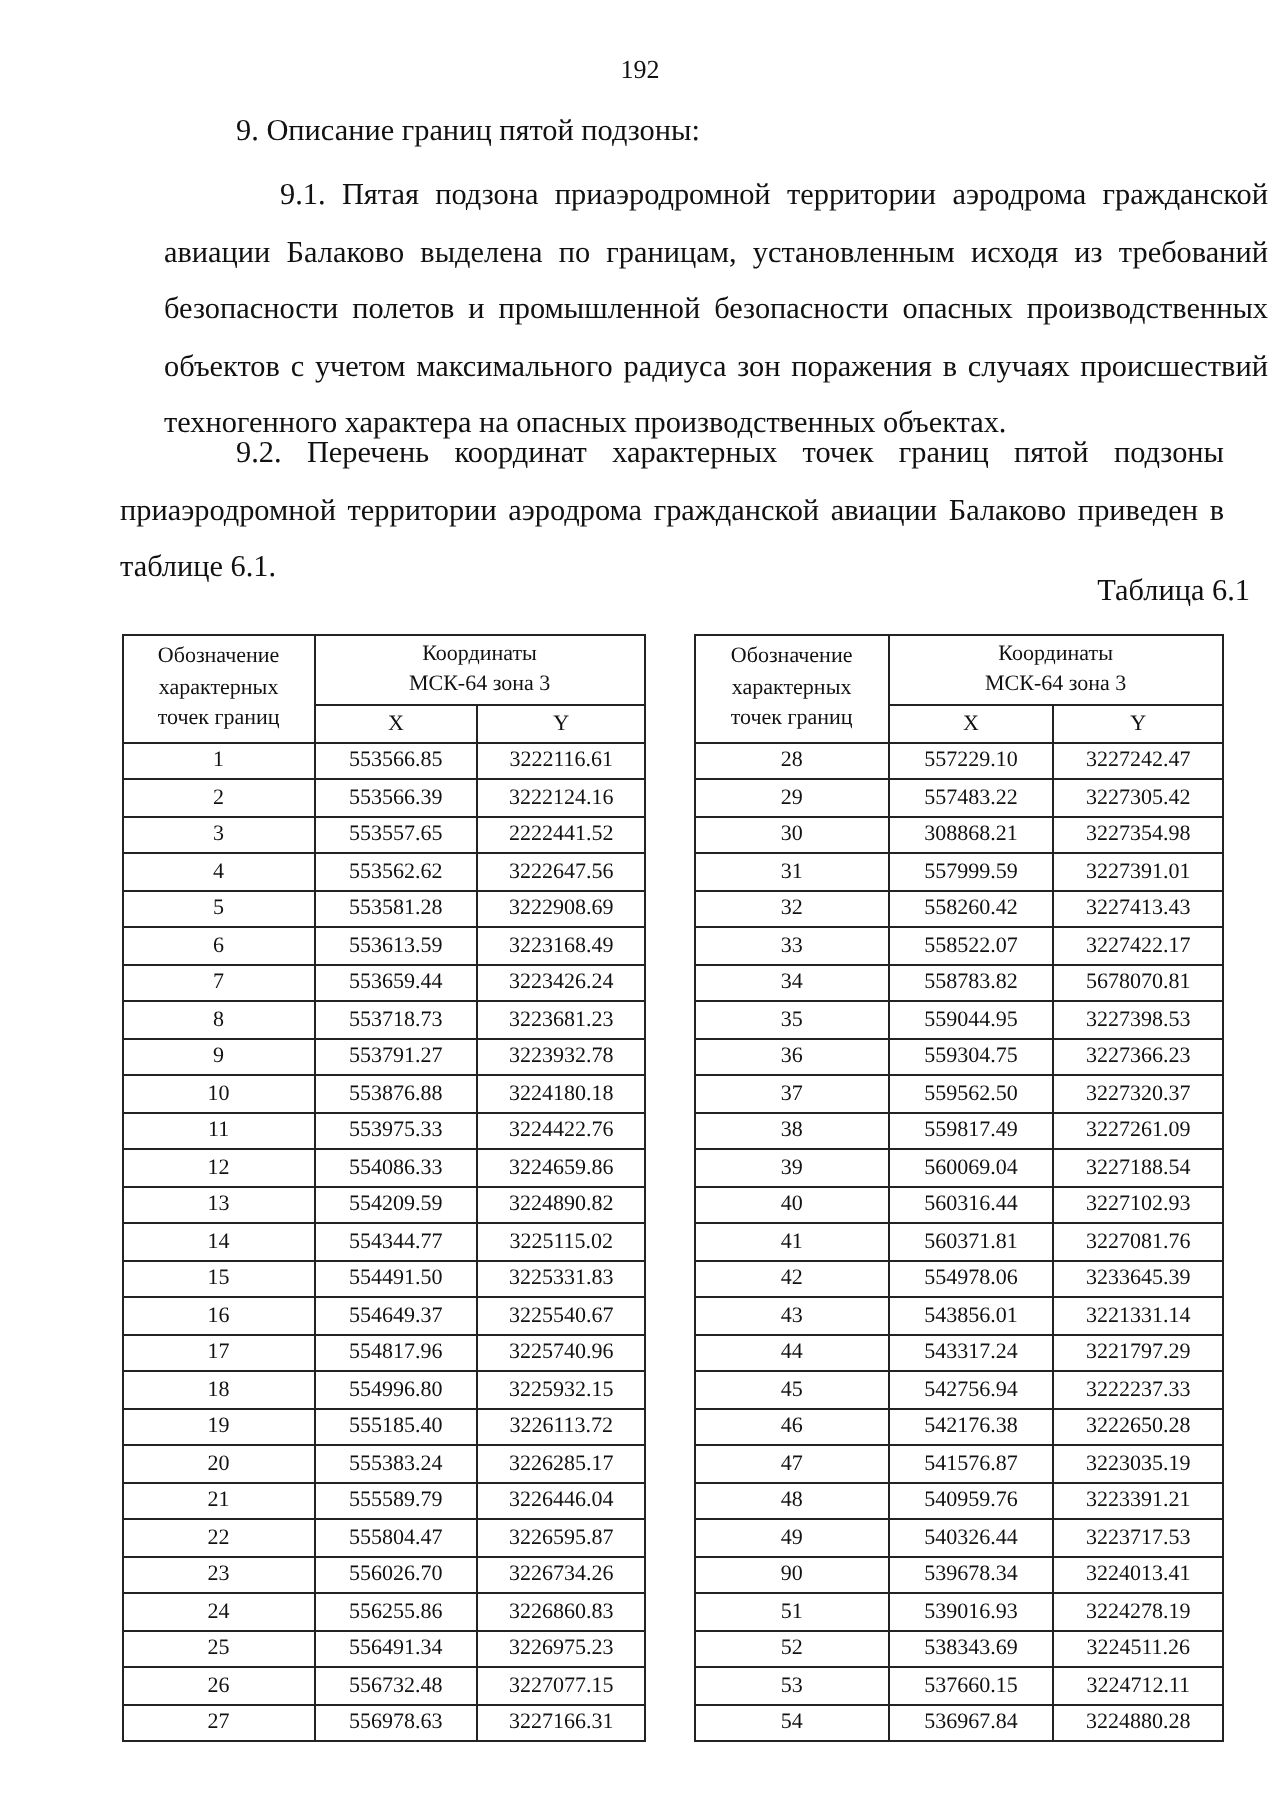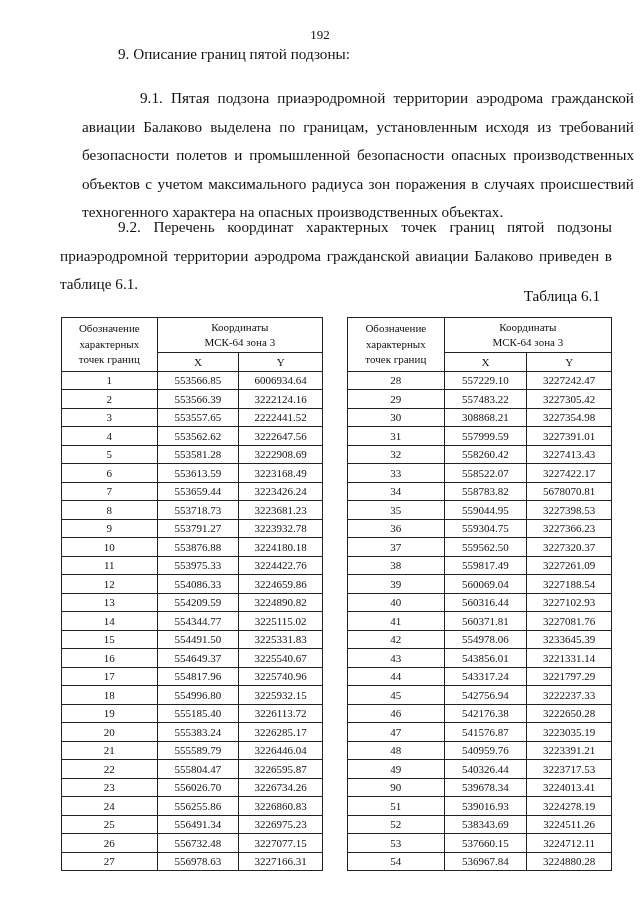--- a/index.html
+++ b/index.html
@@ -5,24 +5,24 @@
   html, body { margin: 0; padding: 0; background: #ffffff; }
   body {
     width: 640px; height: 905px; position: relative; overflow: hidden;
     font-family: "Liberation Serif", "DejaVu Serif", serif; color: #111;
   }
   .page-num { position: absolute; top: 27px; left: 0; width: 640px; text-align: center; font-size: 13px; }
   .para { position: absolute; left: 60px; width: 552px; font-size: 15.2px; line-height: 28.5px; }
   .justify { text-align: justify; text-align-last: justify; }
   .last { text-align-last: left; }
   .indent { text-indent: 58px; }
-  #p-heading { top: 40px; font-family: Liberation Serif, serif; }
+  #p-heading { top: 52px; font-family: Liberation Serif, serif; }
   #p-91 { top: 84px; margin-left: 22px; }
   #p-92 { top: 213px; }
-  .tcap { position: absolute; top: 287px; right: 40px; font-size: 15.2px; }
+  .tcap { position: absolute; top: 287px; right: 15px; font-size: 15.2px; }
   table.coords {
     position: absolute; top: 317px; border-collapse: collapse; font-size: 11px;
   }
   table.coords td, table.coords th {
     border: 1px solid #222; text-align: center; padding: 0; font-weight: normal;
     height: 17.5px; line-height: 16px;
   }
   table.coords th.hdr { line-height: 15.5px; vertical-align: middle; }
   #table-left { left: 61px; width: 262px; }
   #table-right { left: 347px; width: 265px; }
@@ -52,21 +52,21 @@
     </tr>
     <tr>
       <th class="c2">X</th>
       <th class="c3">Y</th>
     </tr>
   </thead>
   <tbody id="tbody-left">
       <tr>
         <td>1</td>
         <td>553566.85</td>
-        <td>6006934.64</td>
+        <td>3222116.61</td>
       </tr>
       <tr>
         <td>2</td>
         <td>553566.39</td>
         <td>3222124.16</td>
       </tr>
       <tr>
         <td>3</td>
         <td>553557.65</td>
         <td>2222441.52</td>

